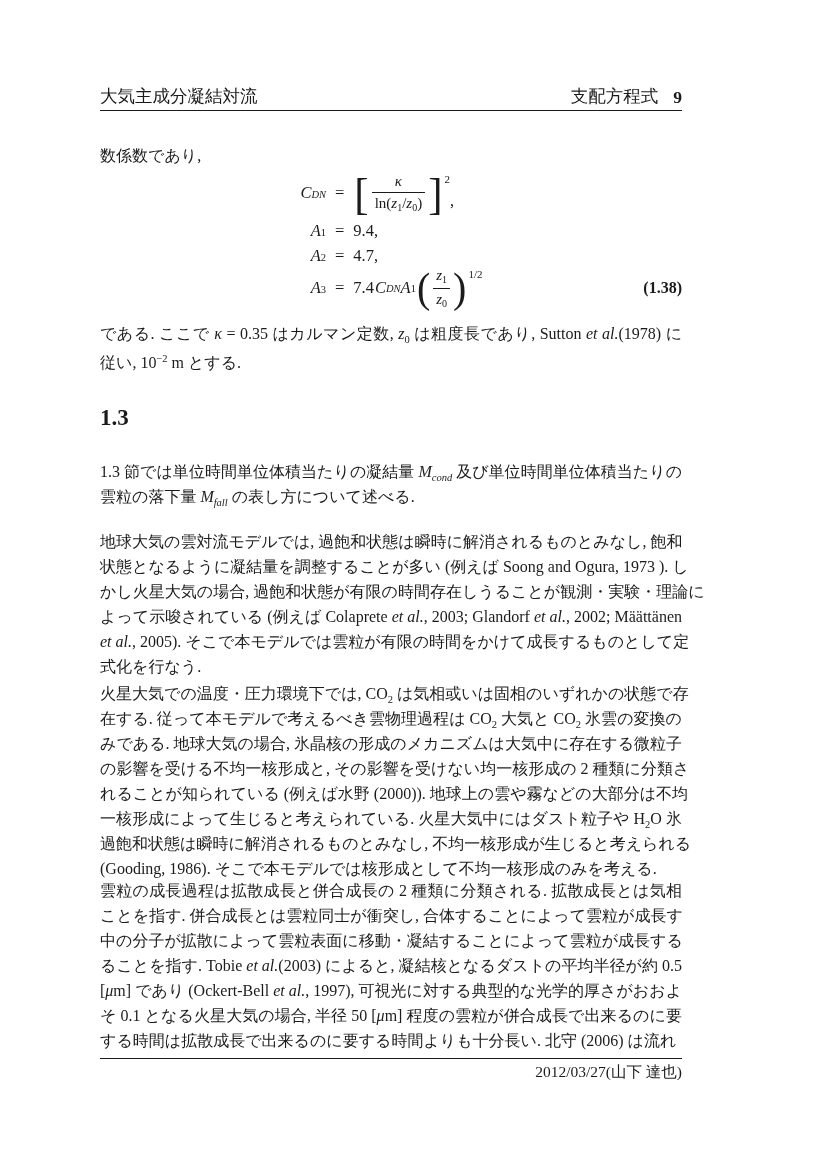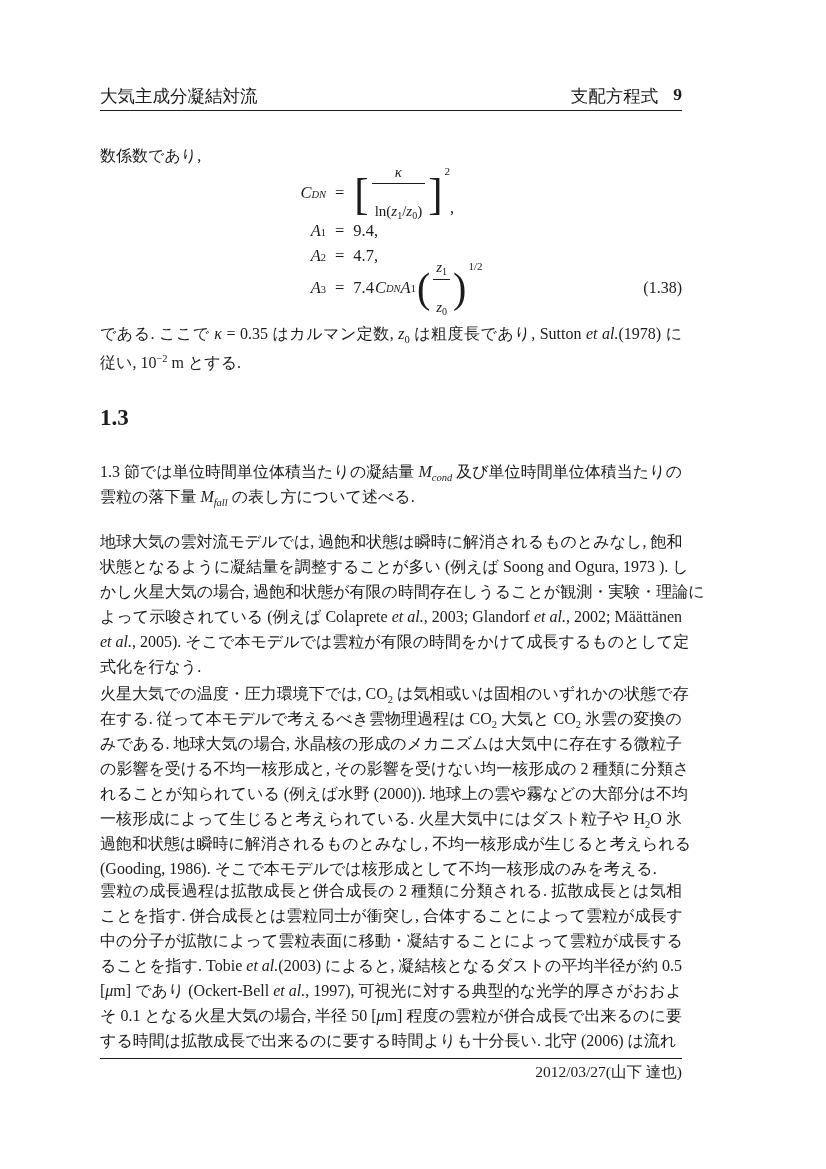--- a/index.html
+++ b/index.html
@@ -3,21 +3,21 @@
 <meta charset="utf-8">
 <style>
   html,body{margin:0;padding:0;background:#ffffff;}
   .page{position:relative;width:826px;height:1169px;background:#ffffff;color:#1b1b1b;
         font-family:"Liberation Serif","DejaVu Serif",serif;overflow:hidden;}
   
   .header{position:absolute;left:100px;top:84px;width:582px;display:flex;
           justify-content:space-between;align-items:baseline;
           font-family:"Liberation Sans","DejaVu Sans",sans-serif;
           font-size:17.5px;font-weight:500;gap:36px;}
-  .h-right{display:flex;align-items:flex-start;}
+  .h-right{display:flex;align-items:flex-end;}
   .h-page{font-family:"Liberation Serif","DejaVu Serif",serif;font-weight:700;margin-left:15px;}
   .rule{position:absolute;left:100px;width:582px;height:1.3px;background:#1b1b1b;}
   .header-rule{top:110px;}
   .footer-rule{top:1058px;}
   .footer-text{position:absolute;left:100px;top:1062px;width:582px;text-align:right;
                font-size:15.5px;}
   
   .para{position:absolute;left:100px;width:582px;font-size:16px;}
   .tline{height:25px;line-height:25px;white-space:nowrap;
          text-align:justify;text-align-last:justify;}
@@ -39,29 +39,29 @@
   .eqrow .lhs{width:46px;display:flex;justify-content:flex-end;align-items:baseline;}
   .eqrow .rel{margin:0 9px;}
   .eqrow .rhs{display:flex;align-items:center;}
   .row1{top:0;height:46px;}
   .row2{top:48px;height:25px;}
   .row3{top:73px;height:25px;}
   .row4{top:95px;height:46px;}
   .frac{display:inline-flex;flex-direction:column;align-items:center;
         vertical-align:middle;margin:0 2px;font-size:15px;line-height:1.15;}
   .frac .num{padding:0 3px 2px;}
-  .frac .den{border-top:1.2px solid #1b1b1b;padding:19px 3px 0;}
+  .frac .den{border-top:1.2px solid #1b1b1b;padding:2px 3px 0;}
   .frac .sub{font-size:10px;vertical-align:-3px;}
   .bigdelim{display:inline-block;font-size:43px;font-weight:300;line-height:1;
             transform:scaleY(1.05);margin:0 1px;}
   .paren{font-size:40px;}
   .power{font-size:11px;align-self:flex-start;margin-top:1px;margin-left:1px;}
   .trail{align-self:flex-end;margin-bottom:4px;}
   .coeff{margin-right:1px;}
-  .eqno{position:absolute;right:0;top:109px;font-size:16px;}
+  .eqno{position:absolute;right:0;top:109px;font-size:16px;font-weight:bold;}
 </style>
 </head>
 <body>
 
 <div class="page">
 
   <div class="header">
     <span class="h-left">大気主成分凝結対流</span>
     <span class="h-right">
       <span>支配方程式</span>

